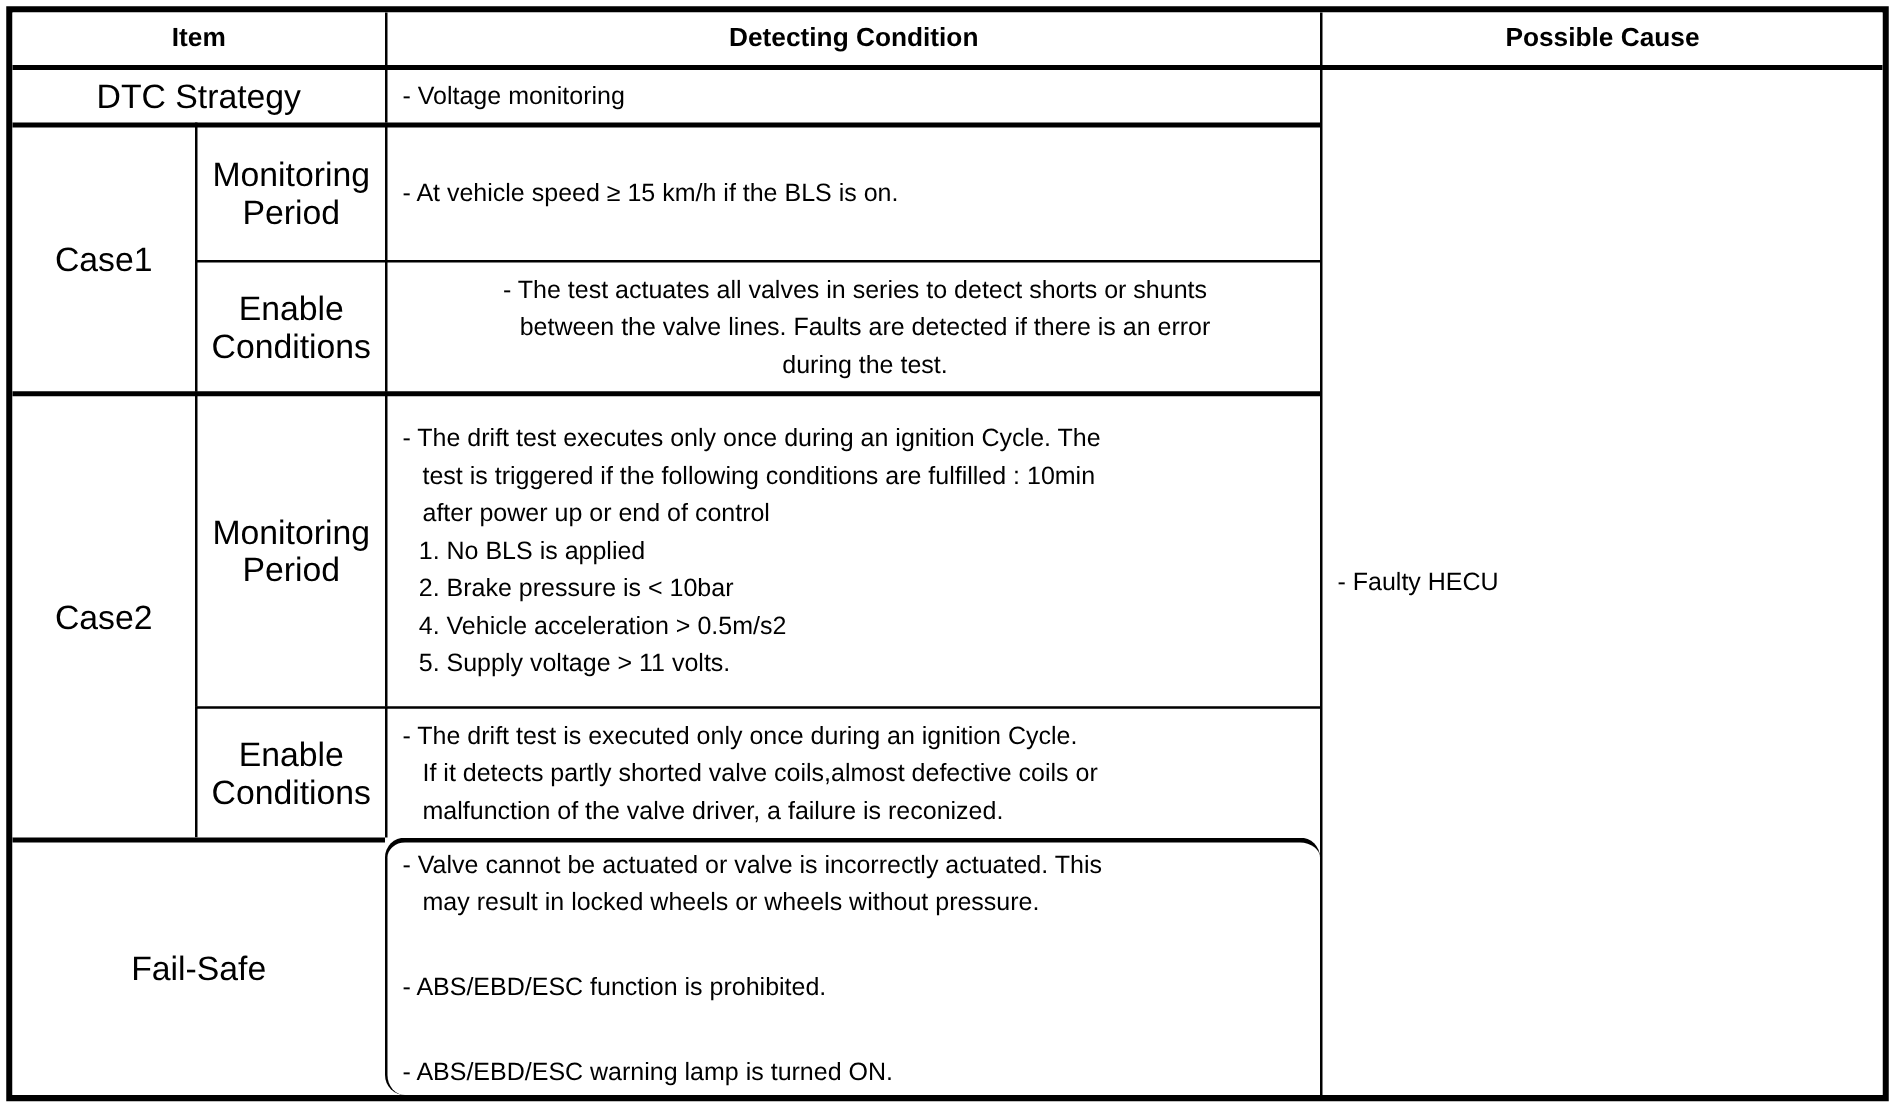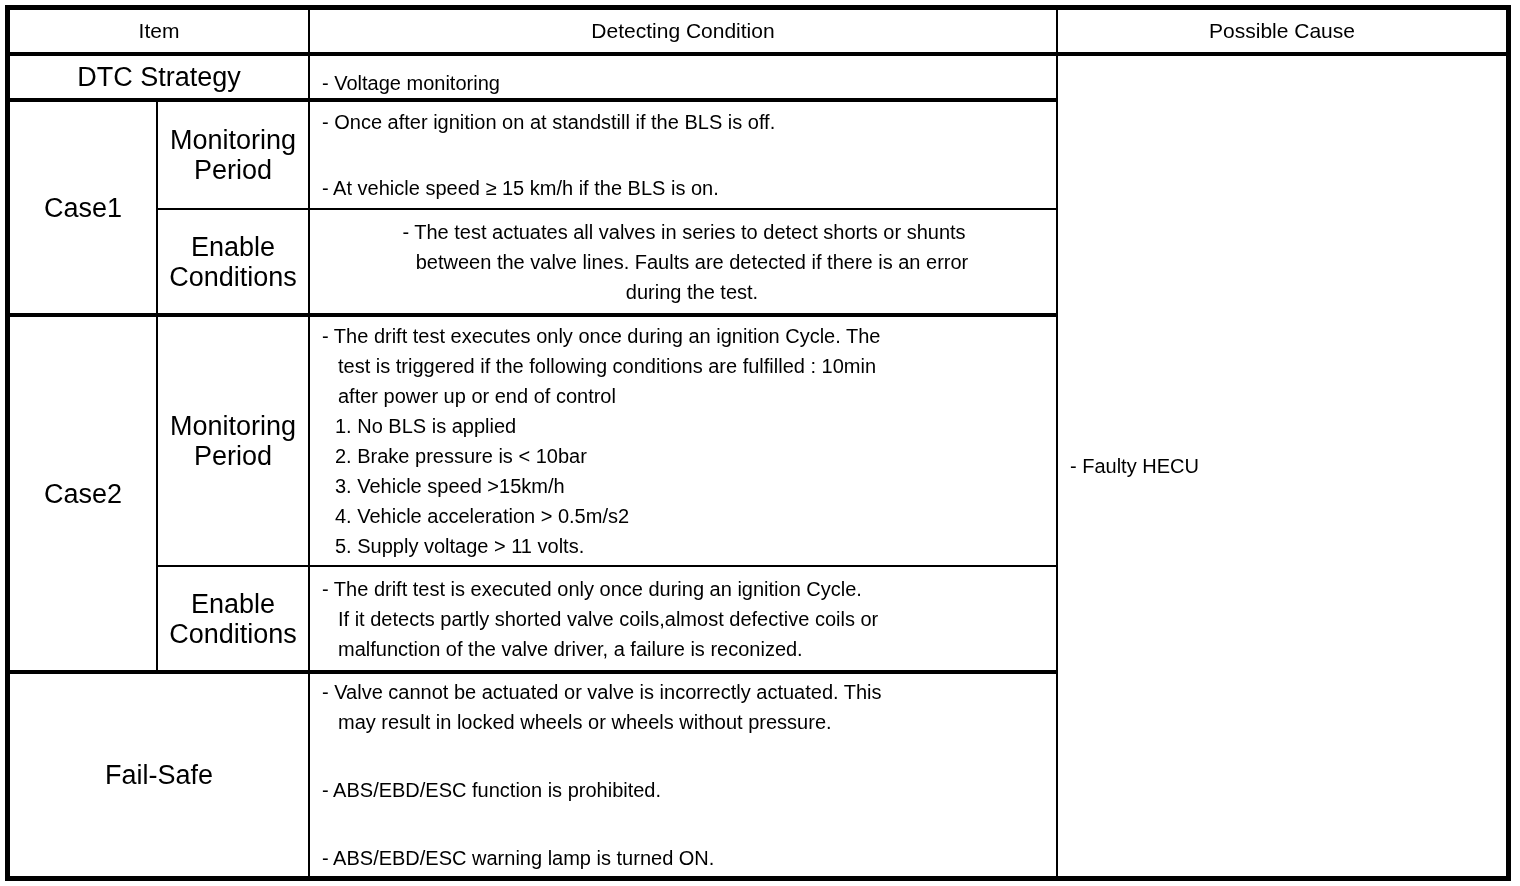--- a/index.html
+++ b/index.html
@@ -36,21 +36,21 @@
   
   .bl2 { border-left: 2px solid #000000; }
   .bt2 { border-top: 2px solid #000000; }
   .bt4 { border-top: 4px solid #000000; }
 
   
   .hdr {
     display: flex;
     align-items: center;
     justify-content: center;
-    font-weight: normal;
+    font-weight: bold;
     font-size: 21px;
   }
 
   
   .label-cell {
     display: flex;
     align-items: center;
     justify-content: center;
     text-align: center;
     font-size: 27px;
@@ -78,38 +78,38 @@
   .numbered {
     padding-left: 13px;
   }
 
   
   .h-item   { grid-column: 1 / 3; grid-row: 1; }
   .h-detect { grid-column: 3 / 4; grid-row: 1; }
   .h-cause  { grid-column: 4 / 5; grid-row: 1; }
 
   .dtc-label { grid-column: 1 / 3; grid-row: 2; }
-  .dtc-cond  { grid-column: 3 / 4; grid-row: 2; justify-content: flex-end; }
+  .dtc-cond  { grid-column: 3 / 4; grid-row: 2; }
 
   .cause-cell { grid-column: 4 / 5; grid-row: 2 / 8; }
 
   .case1-label  { grid-column: 1 / 2; grid-row: 3 / 5; }
   .c1-mon-label { grid-column: 2 / 3; grid-row: 3; }
   .c1-mon-cond  { grid-column: 3 / 4; grid-row: 3; }
   .c1-en-label  { grid-column: 2 / 3; grid-row: 4; }
   .c1-en-cond   { grid-column: 3 / 4; grid-row: 4; text-align: center; }
 
   .case2-label  { grid-column: 1 / 2; grid-row: 5 / 7; }
   .c2-mon-label { grid-column: 2 / 3; grid-row: 5; }
   .c2-mon-cond  { grid-column: 3 / 4; grid-row: 5; }
   .c2-en-label  { grid-column: 2 / 3; grid-row: 6; }
   .c2-en-cond   { grid-column: 3 / 4; grid-row: 6; }
 
   .fs-label { grid-column: 1 / 3; grid-row: 7; }
-  .fs-cond  { grid-column: 3 / 4; grid-row: 7; }
+  .fs-cond  { grid-column: 3 / 4; grid-row: 7; border-radius: 16px; }
 </style>
 </head>
 <body>
 
 <div class="page">
   <div class="dtc-table">
 
     <div class="cell hdr h-item">
       <span>Item</span>
     </div>
@@ -132,21 +132,20 @@
     </div>
 
     <div class="cell label-cell case1-label bt4">
       <span>Case1</span>
     </div>
     <div class="cell label-cell c1-mon-label bt4 bl2">
       <span>Monitoring
 Period</span>
     </div>
     <div class="cell cond-cell c1-mon-cond bt4 bl2 gap36">
-      <div class="bullet">- Once after ignition on at standstill if the BLS is off.</div>
       <div class="bullet">- At vehicle speed ≥ 15 km/h if the BLS is on.</div>
     </div>
     <div class="cell label-cell c1-en-label bt2 bl2">
       <span>Enable
 Conditions</span>
     </div>
     <div class="cell cond-cell c1-en-cond bt2 bl2">
       <div class="bullet">- The test actuates all valves in series to detect shorts or shunts
 between the valve lines. Faults are detected if there is an error
 during the test.</div>
@@ -158,21 +157,20 @@
     <div class="cell label-cell c2-mon-label bt4 bl2">
       <span>Monitoring
 Period</span>
     </div>
     <div class="cell cond-cell c2-mon-cond bt4 bl2">
       <div class="bullet">- The drift test executes only once during an ignition Cycle. The
 test is triggered if the following conditions are fulfilled : 10min
 after power up or end of control</div>
       <div class="numbered">1. No BLS is applied</div>
       <div class="numbered">2. Brake pressure is &lt; 10bar</div>
-      <div class="numbered">3. Vehicle speed &gt;15km/h</div>
       <div class="numbered">4. Vehicle acceleration &gt; 0.5m/s2</div>
       <div class="numbered">5. Supply voltage &gt; 11 volts.</div>
     </div>
     <div class="cell label-cell c2-en-label bt2 bl2">
       <span>Enable
 Conditions</span>
     </div>
     <div class="cell cond-cell c2-en-cond bt2 bl2">
       <div class="bullet">- The drift test is executed only once during an ignition Cycle.
 If it detects partly shorted valve coils,almost defective coils or

